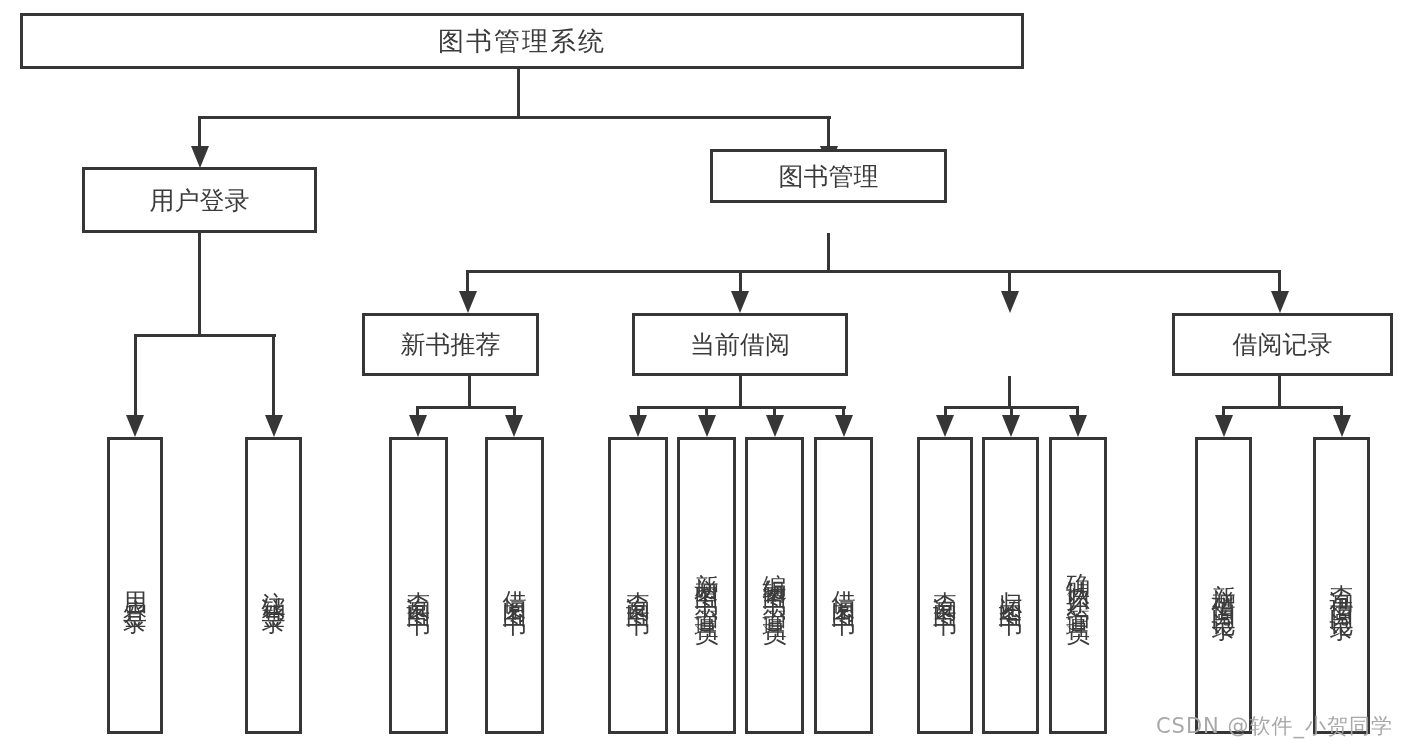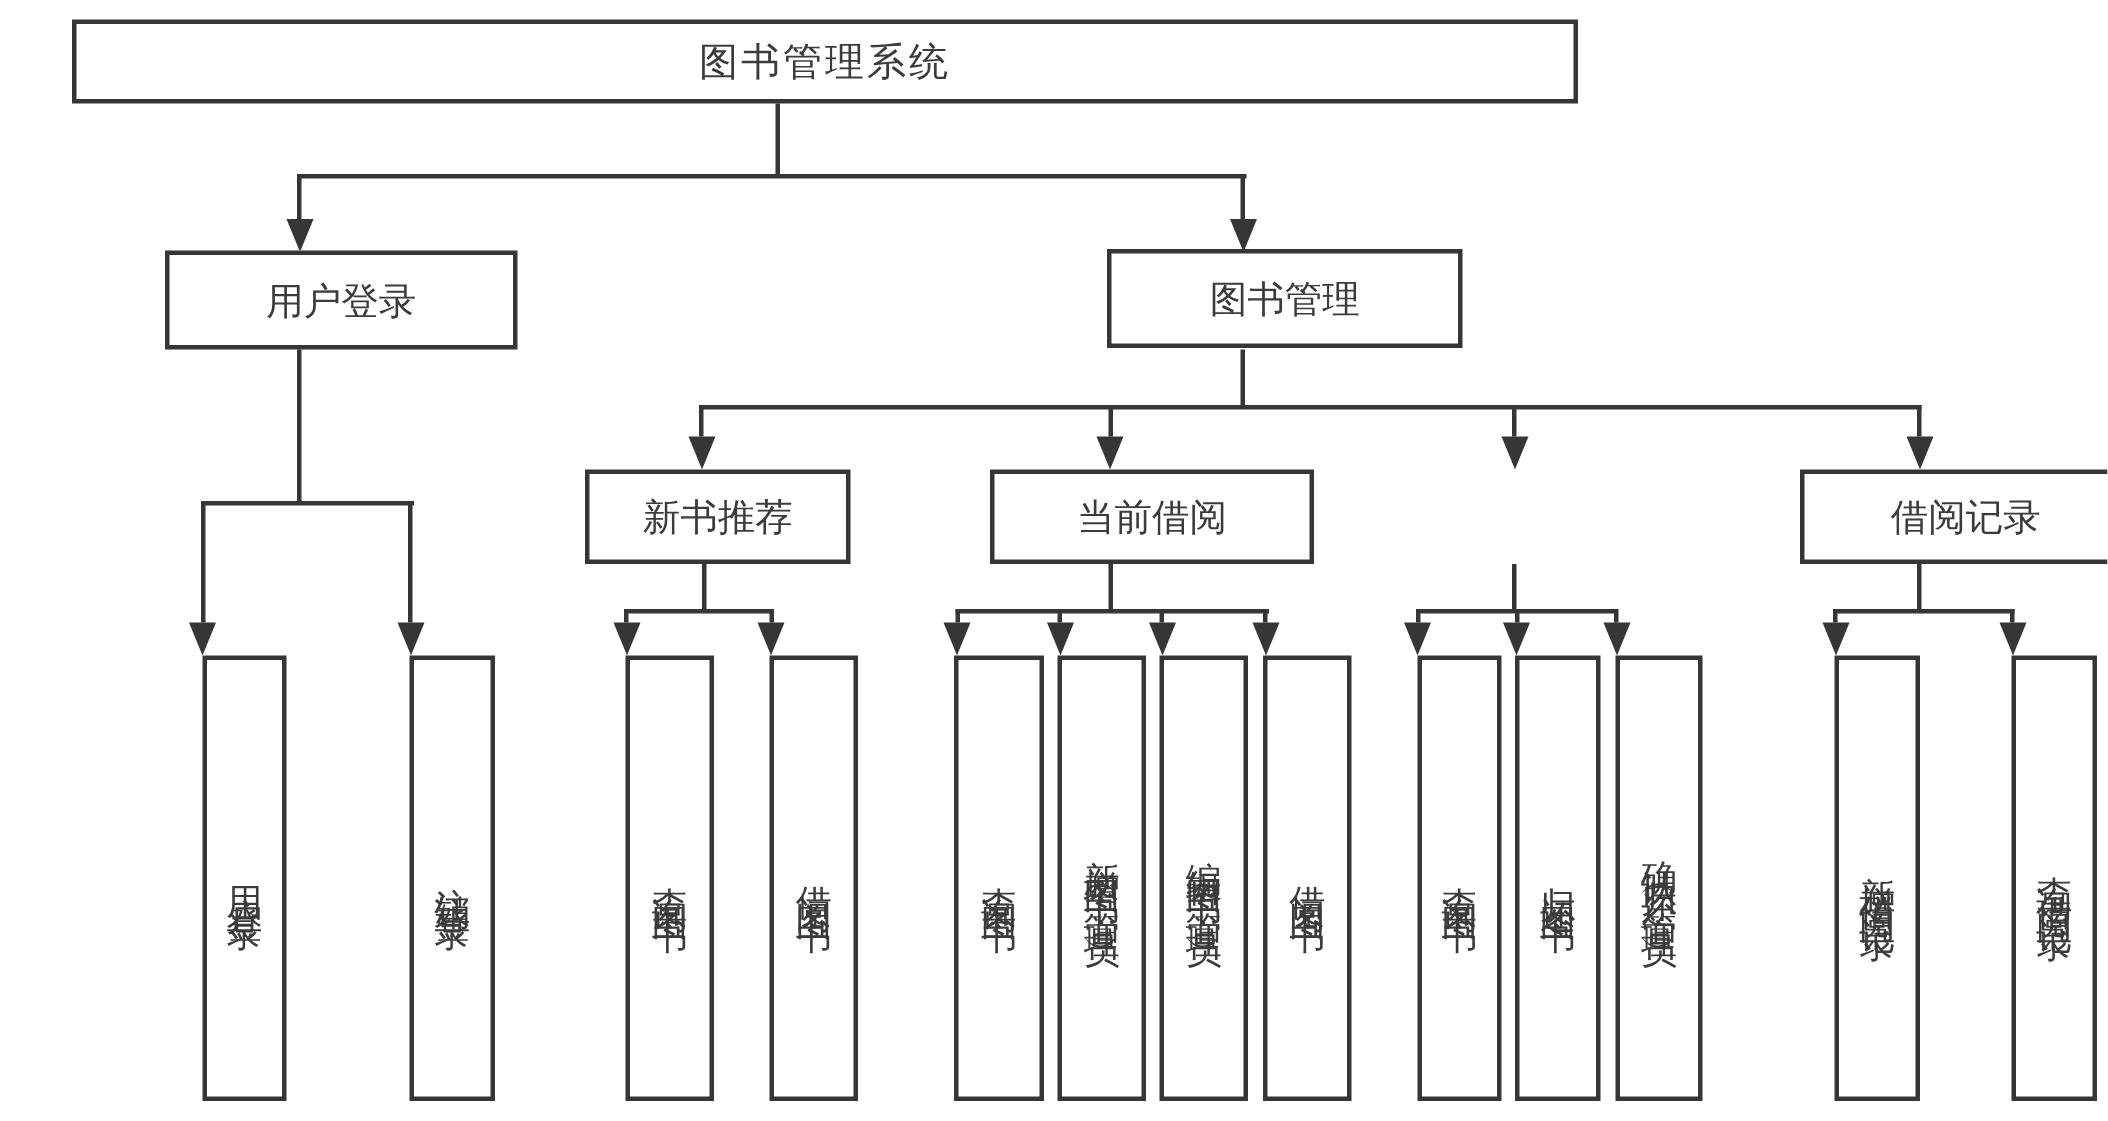--- a/index.html
+++ b/index.html
@@ -15,21 +15,20 @@
     position: absolute;
     box-sizing: border-box;
     border: 3px solid var(--line, #363636);
     background: var(--bg, #ffffff);
     display: flex;
     align-items: center;
     justify-content: center;
     font-size: 25px;
     color: var(--text, #3b3b3b);
     white-space: nowrap;
-    margin-left: 28px;
   }
   .root-node { font-size: 26px; letter-spacing: 2px; }
   .vnode {
     writing-mode: vertical-lr;
     text-orientation: mixed;
     font-size: 24px;
     letter-spacing: 7px;
     line-height: 1;
   }
   .vline { position: absolute; width: 3px; background: var(--line, #363636); }
@@ -62,21 +61,21 @@
 <div class="stage">
 
   <div class="node root-node" style="left:20px;top:13px;width:1004px;height:56px">图书管理系统</div>
 
   <div class="vline" style="left:516.5px;top:69px;height:48px"></div>
   <div class="hline" style="left:198px;top:116px;width:633px"></div>
   <div class="arrow" style="left:198px;top:116px;height:30px"></div>
   <div class="arrow" style="left:827px;top:116px;height:30px"></div>
 
   <div class="node" style="left:82px;top:167px;width:235px;height:66px">用户登录</div>
-  <div class="node" style="left:710px;top:166px;width:237px;height:66px">图书管理</div>
+  <div class="node" style="left:710px;top:149px;width:237px;height:54px">图书管理</div>
 
   <div class="vline" style="left:198px;top:233px;height:103px"></div>
   <div class="hline" style="left:133.5px;top:334px;width:142px"></div>
   <div class="arrow" style="left:133.5px;top:334px;height:81px"></div>
   <div class="arrow" style="left:272px;top:334px;height:81px"></div>
 
   <div class="vline" style="left:827px;top:233px;height:39px"></div>
   <div class="hline" style="left:466px;top:270px;width:815px"></div>
   <div class="arrow" style="left:466px;top:270px;height:21px"></div>
   <div class="arrow" style="left:738.5px;top:270px;height:21px"></div>
@@ -121,14 +120,15 @@
   <div class="node vnode" style="left:745px;top:437px;width:59px;height:297px">编辑图书（管理员）</div>
   <div class="node vnode" style="left:814px;top:437px;width:59px;height:297px">借阅图书</div>
 
   <div class="node vnode" style="left:917px;top:437px;width:56px;height:297px">查询图书</div>
   <div class="node vnode" style="left:982px;top:437px;width:57px;height:297px">归还图书</div>
   <div class="node vnode" style="left:1049px;top:437px;width:58px;height:297px">确认归还（管理员）</div>
 
   <div class="node vnode" style="left:1195px;top:437px;width:57px;height:297px">新增借阅记录</div>
   <div class="node vnode" style="left:1313px;top:437px;width:57px;height:297px">查询借阅记录</div>
 
+  <div class="watermark">CSDN @软件_小贺同学</div>
 
 </div>
 
 </body></html>

